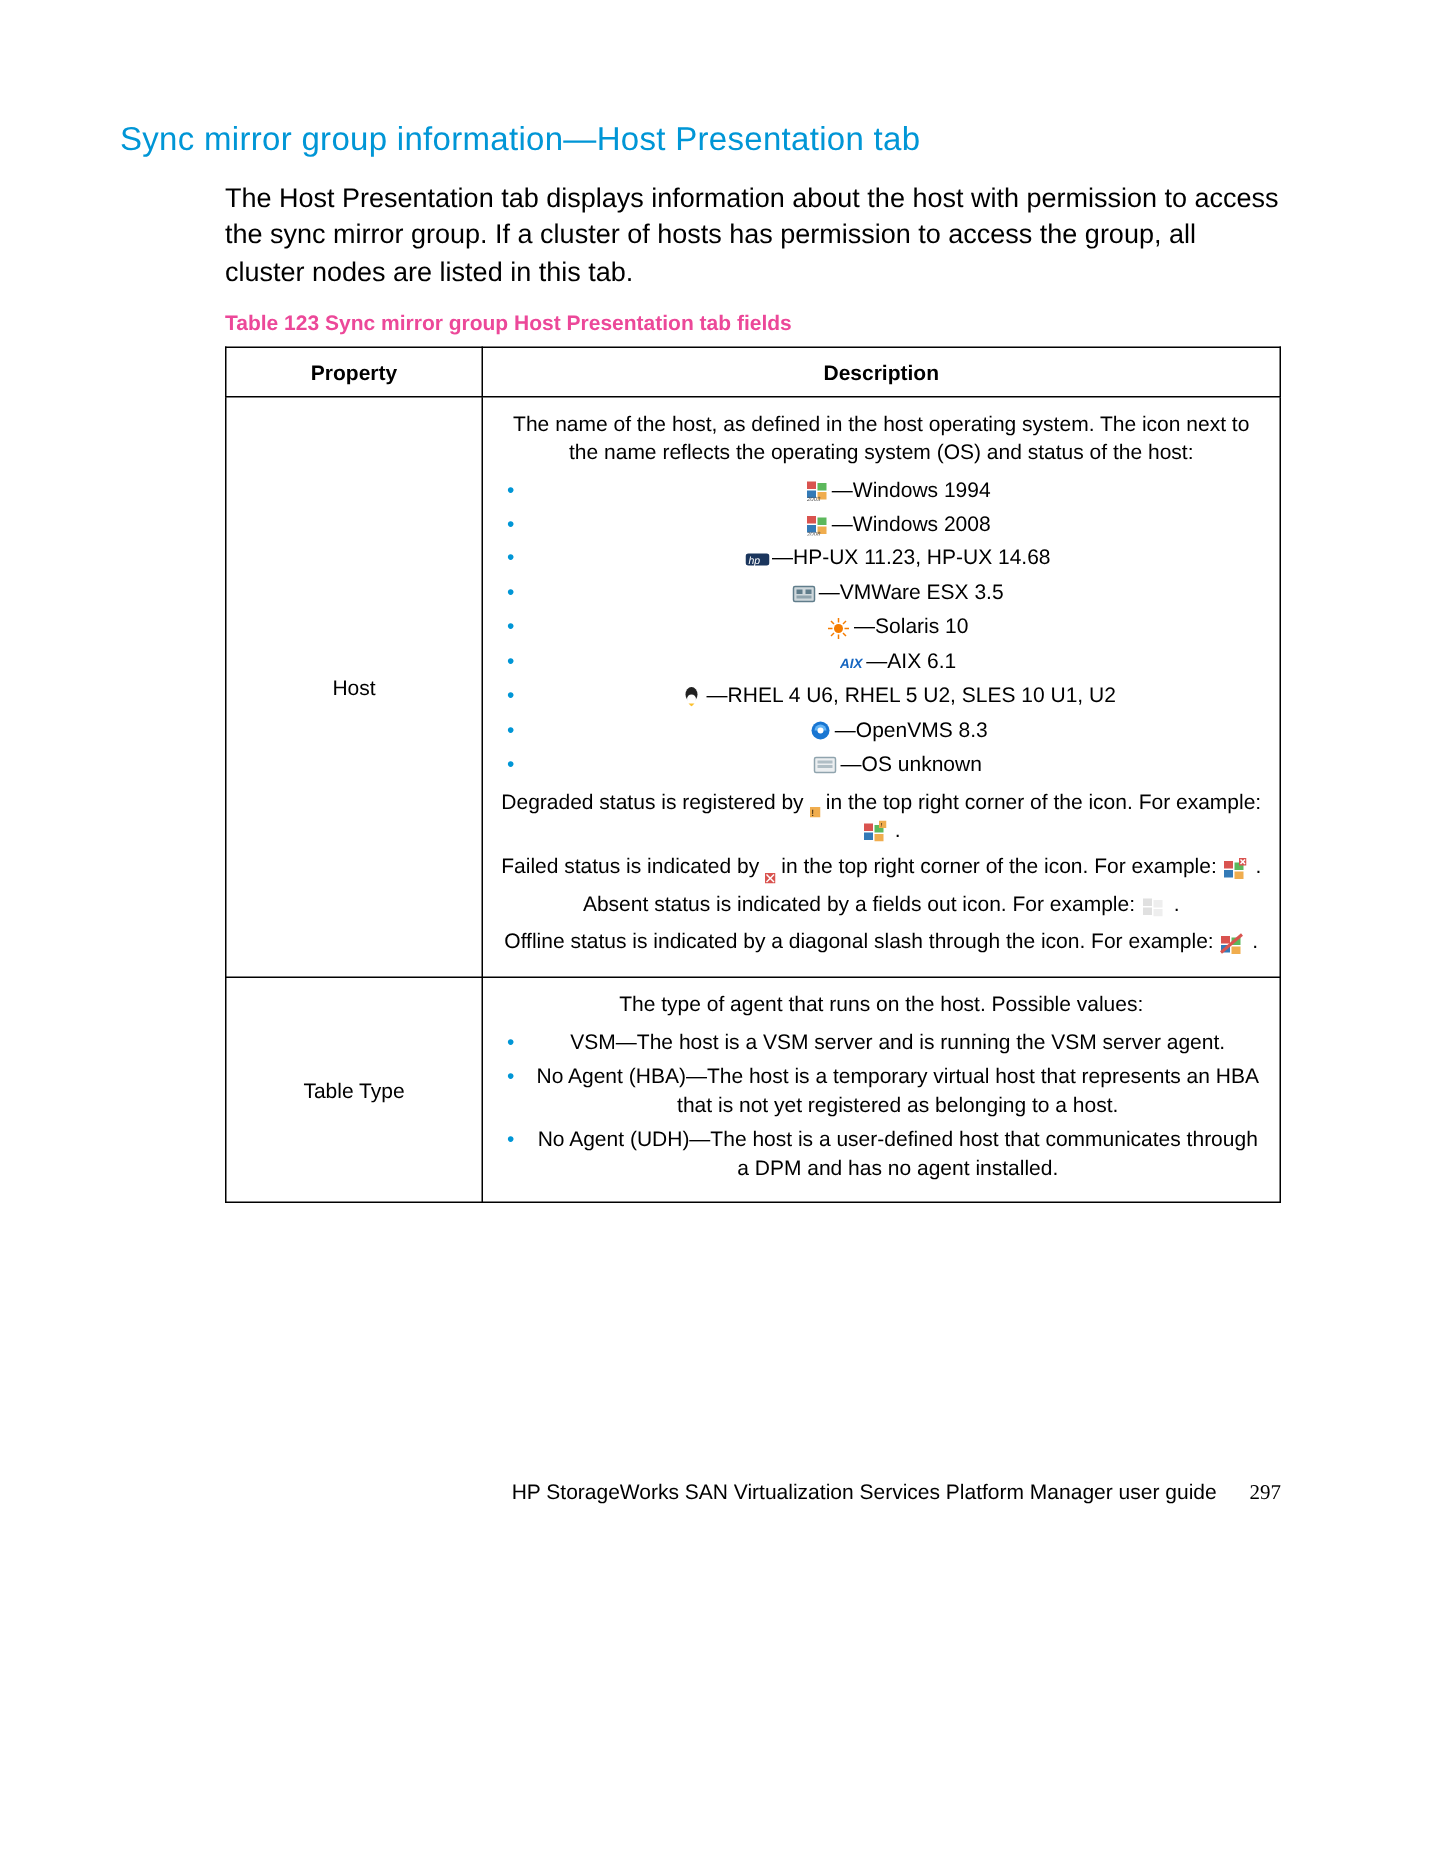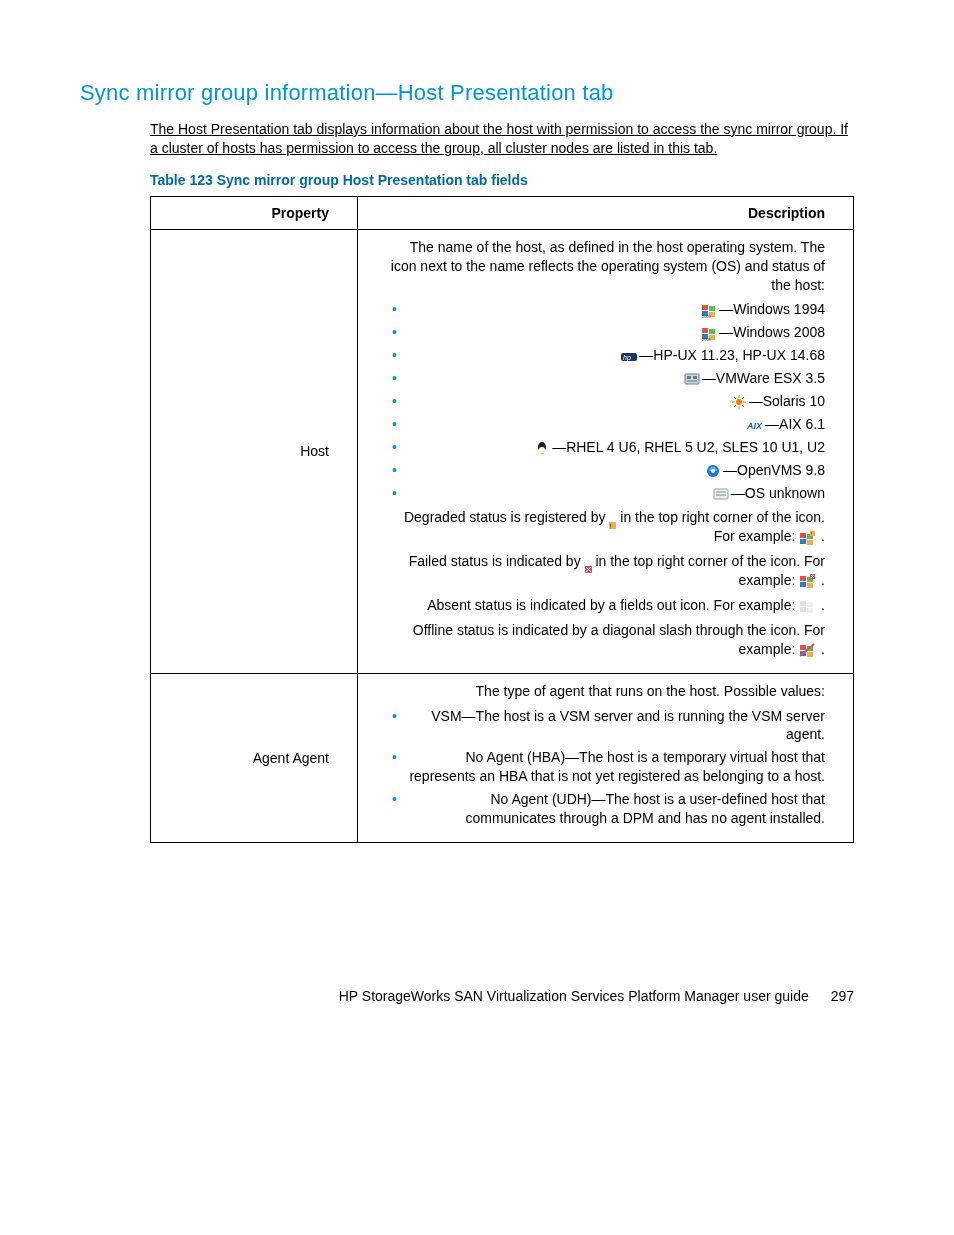--- a/index.html
+++ b/index.html
@@ -19,42 +19,41 @@
   }
   h2.section-title {
     color: #0096d6;
     font-weight: 400;
     font-size: 22px;
     margin: 0 0 14px 0;
     letter-spacing: 0.2px;
   }
   .intro {
     margin: 0 0 14px 70px;
-    font-size: 14px;
+    font-size: 18px;
     line-height: 1.35;
-    text-decoration: underline;
   }
   .table-caption {
-    color: #0369a1;
+    color: #ec4899;
     font-weight: 700;
     font-size: 14px;
     margin: 0 0 8px 70px;
   }
   table.doc-table {
     border-collapse: collapse;
     width: calc(100% - 70px);
     margin-left: 70px;
     font-size: 14px;
   }
   table.doc-table th,
   table.doc-table td {
     border: 1px solid #000;
-    padding: 8px 28px;
+    padding: 8px 10px;
     vertical-align: top;
-    text-align: right;
+    text-align: center;
   }
   table.doc-table th {
     font-weight: 700;
     background: #fff;
   }
   table.doc-table td:first-child {
     width: 150px;
     vertical-align: middle;
   }
   .desc p {
@@ -98,20 +97,21 @@
     position: absolute;
     bottom: 60px;
     left: 0;
     right: 100px;
     text-align: right;
     font-size: 14px;
   }
   .footer .pnum {
     display: inline-block;
     margin-left: 18px;
+    font-family: Liberation Serif, serif;
   }
 </style>
 </head>
 <body>
 
 <div class="page">
 
   <h2 class="section-title">Sync mirror group information—Host Presentation tab</h2>
 
   <p class="intro">The Host Presentation tab displays information about the host with permission to access the sync mirror group. If a cluster of hosts has permission to access the group, all cluster nodes are listed in this tab.</p>
@@ -205,21 +205,21 @@
                   </svg>
               </span><span>—RHEL 4 U6, RHEL 5 U2, SLES 10 U1, U2</span>
             </li>
             <li>
               <span class="osicon">
                 <svg viewBox="0 0 16 14">
                     <circle cx="8" cy="7" r="6" fill="#1976d2"></circle>
                     <path d="M4 7 a4 4 0 0 1 8 0" fill="#64b5f6"></path>
                     <circle cx="8" cy="7" r="2" fill="#fff"></circle>
                   </svg>
-              </span><span>—OpenVMS 9.8</span>
+              </span><span>—OpenVMS 8.3</span>
             </li>
             <li>
               <span class="osicon">
                 <svg viewBox="0 0 16 14">
                     <rect x="1" y="2" width="14" height="10" rx="1" fill="#eceff1" stroke="#90a4ae"></rect>
                     <rect x="3" y="4" width="10" height="2" fill="#b0bec5"></rect>
                     <rect x="3" y="7" width="10" height="2" fill="#b0bec5"></rect>
                   </svg>
               </span><span>—OS unknown</span>
             </li>
@@ -290,21 +290,21 @@
                   <rect x="1" y="8" width="6" height="5" fill="#337ab7"></rect>
                   <rect x="8" y="9" width="6" height="5" fill="#f0ad4e"></rect>
                   <line x1="1" y1="13" x2="15" y2="1" stroke="#d9534f" stroke-width="2"></line>
                 </svg>
             </span><span> .</span>
           </p>
         </td>
       </tr>
 
       <tr>
-        <td>Agent Agent</td>
+        <td>Table Type</td>
         <td class="desc">
           <p>The type of agent that runs on the host. Possible values:</p>
           <ul>
             <li><span>VSM—The host is a VSM server and is running the VSM server agent.</span></li>
             <li><span>No Agent (HBA)—The host is a temporary virtual host that represents an HBA that is not yet registered as belonging to a host.</span></li>
             <li><span>No Agent (UDH)—The host is a user-defined host that communicates through a DPM and has no agent installed.</span></li>
           </ul>
         </td>
       </tr>
     </tbody>

